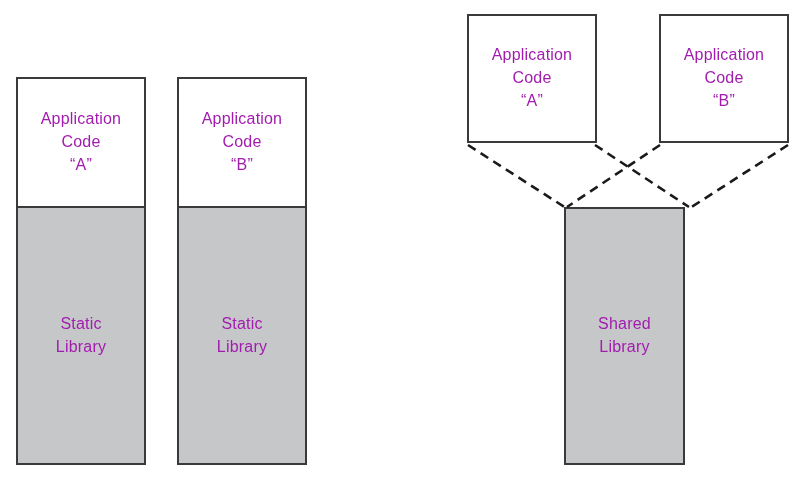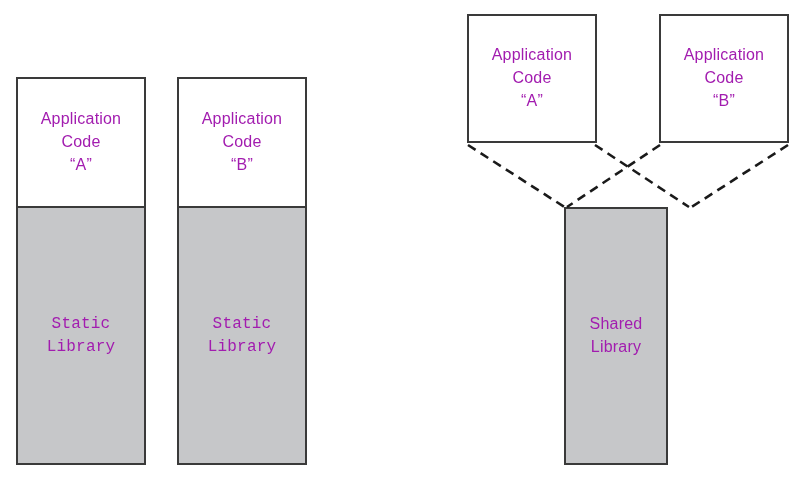--- a/index.html
+++ b/index.html
@@ -45,42 +45,41 @@
     display: flex;
     align-items: center;
     justify-content: center;
   }
   .stack .lib-section {
     flex: 1 1 auto;
     background: #c6c7c9;
     display: flex;
     align-items: center;
     justify-content: center;
-    font-family: Liberation Mono, monospace;
   }
   
   .appbox {
     position: absolute;
     top: 14px;
     width: 130px;
     height: 129px;
     border: 2px solid #3a3a3a;
     background: #ffffff;
     box-sizing: border-box;
     display: flex;
     align-items: center;
     justify-content: center;
   }
   .appbox-a { left: 467px; }
   .appbox-b { left: 659px; }
   .sharedbox {
     position: absolute;
     left: 564px;
     top: 207px;
-    width: 104px;
+    width: 121px;
     height: 258px;
     border: 2px solid #3a3a3a;
     background: #c6c7c9;
     box-sizing: border-box;
     display: flex;
     align-items: center;
     justify-content: center;
   }
   .links-overlay {
     position: absolute;

